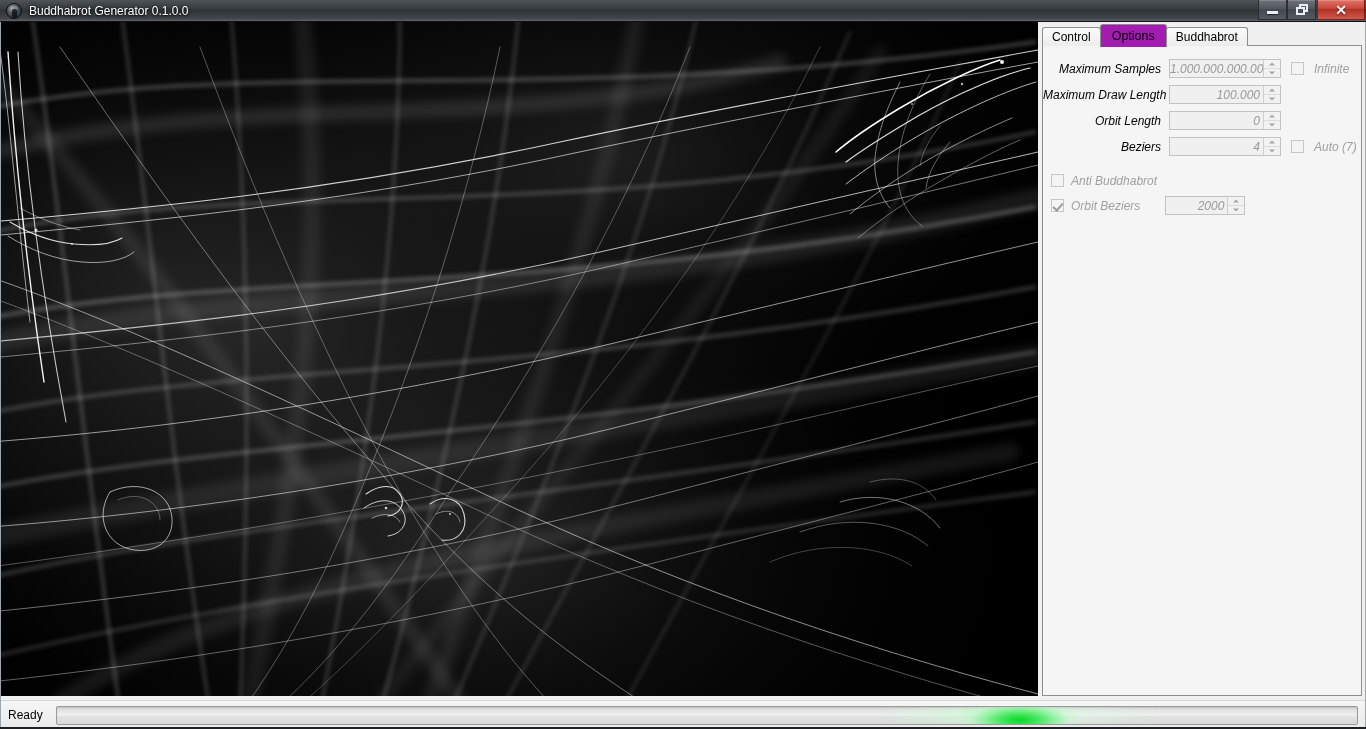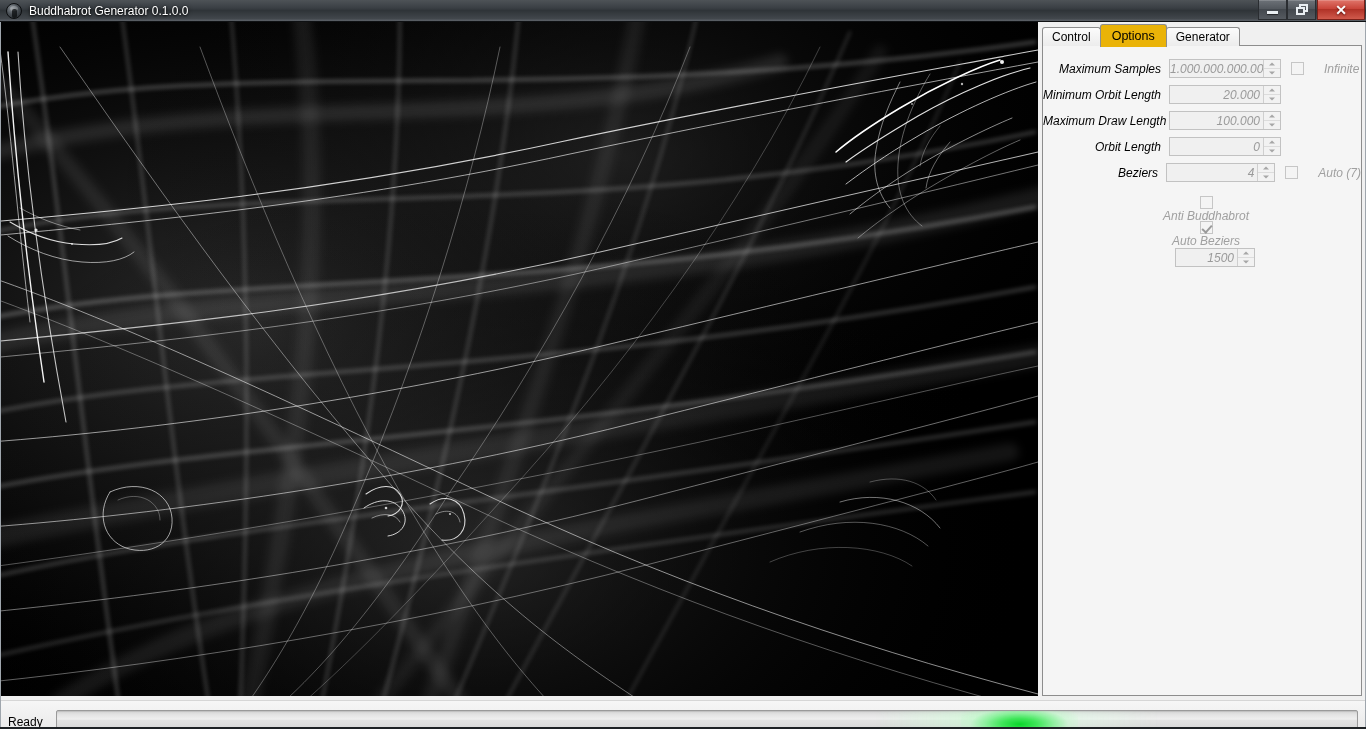--- a/index.html
+++ b/index.html
@@ -184,21 +184,21 @@
     border: 1px solid #8d8d8d;
     border-bottom: none;
     border-radius: 3px 3px 0 0;
     box-sizing: border-box;
     margin-right: -1px;
     position: relative;
     white-space: nowrap;
   }
   .tab.selected {
     height: 23px;
-    background: #eab308;
+    background: #a21caf;
     border-color: #8d8d8d;
     z-index: 4;
     margin-bottom: -1px;
     padding: 0 11px;
     font-size: 12.5px;
   }
   .tabpage {
     position: absolute;
     left: 0;
     top: 21px;
@@ -276,21 +276,21 @@
     width: 0; height: 0;
     border-left: 3px solid transparent;
     border-right: 3px solid transparent;
   }
   .spinbtns .up::after { border-bottom: 3px solid #a6a6a6; }
   .spinbtns .dn::after { border-top: 3px solid #a6a6a6; }
 
   .chkwrap {
     display: flex;
     align-items: center;
-    gap: 20px;
+    gap: 10px;
     margin-left: 10px;
   }
   .chk {
     width: 13px; height: 13px;
     border: 1px solid #c6c6c6;
     background: #f4f4f4;
     box-sizing: border-box;
     position: relative;
     flex: none;
   }
@@ -308,37 +308,37 @@
     color: #a0a0a0;
     white-space: nowrap;
   }
 
   .standalone-row {
     display: flex;
     align-items: center;
     height: 21px;
     margin-left: 8px;
     margin-bottom: 4px;
-    flex-direction: column;
+    gap: 7px;
   }
   .standalone-row .chktext { color: #a0a0a0; }
   .standalone-row .spin { margin-left: 18px; }
 
   
   .statusbar {
     position: absolute;
     left: 0;
     top: 678px;
     width: 1366px;
     height: 29px;
     background: linear-gradient(to bottom, #f6f6f6 0%, #eaeaea 100%);
     border-top: 1px solid #d6d6d6;
     box-sizing: border-box;
     display: flex;
-    align-items: flex-end;
+    align-items: center;
   }
   .status-text {
     width: 56px;
     padding-left: 8px;
     font-size: 12px;
     color: #000;
     box-sizing: border-box;
     white-space: nowrap;
   }
   .progress {
@@ -547,51 +547,41 @@
           <circle cx="450" cy="492" r="1.1" opacity="0.7"></circle>
         </g>
       </svg>
     </div>
 
     <div class="panel">
 
       <div class="tabstrip">
         <div class="tab">Control</div>
         <div class="tab selected">Options</div>
-        <div class="tab">Generator</div>
+        <div class="tab">Buddhabrot</div>
       </div>
 
       <div class="tabpage">
         <div class="form">
 
           <div class="row">
             <div class="lbl">Maximum Samples</div>
             <div class="spin">
               <div class="val">1.000.000.000.000</div>
               <div class="spinbtns">
                 <div class="up"></div>
                 <div class="dn"></div>
               </div>
             </div>
             <div class="chkwrap">
               <div class="chk"></div>
               <div class="chktext">Infinite</div>
             </div>
           </div>
 
-          <div class="row">
-            <div class="lbl">Minimum Orbit Length</div>
-            <div class="spin">
-              <div class="val">20.000</div>
-              <div class="spinbtns">
-                <div class="up"></div>
-                <div class="dn"></div>
-              </div>
-            </div>
-          </div>
 
           <div class="row">
             <div class="lbl">Maximum Draw Length</div>
             <div class="spin">
               <div class="val">100.000</div>
               <div class="spinbtns">
                 <div class="up"></div>
                 <div class="dn"></div>
               </div>
             </div>
@@ -625,23 +615,23 @@
 
           <div style="height:8px"></div>
 
           <div class="standalone-row">
             <div class="chk"></div>
             <div class="chktext">Anti Buddhabrot</div>
           </div>
 
           <div class="standalone-row">
             <div class="chk checked"></div>
-            <div class="chktext">Auto Beziers</div>
+            <div class="chktext">Orbit Beziers</div>
             <div class="spin narrow">
-              <div class="val">1500</div>
+              <div class="val">2000</div>
               <div class="spinbtns">
                 <div class="up"></div>
                 <div class="dn"></div>
               </div>
             </div>
           </div>
 
         </div>
       </div>
     </div>

